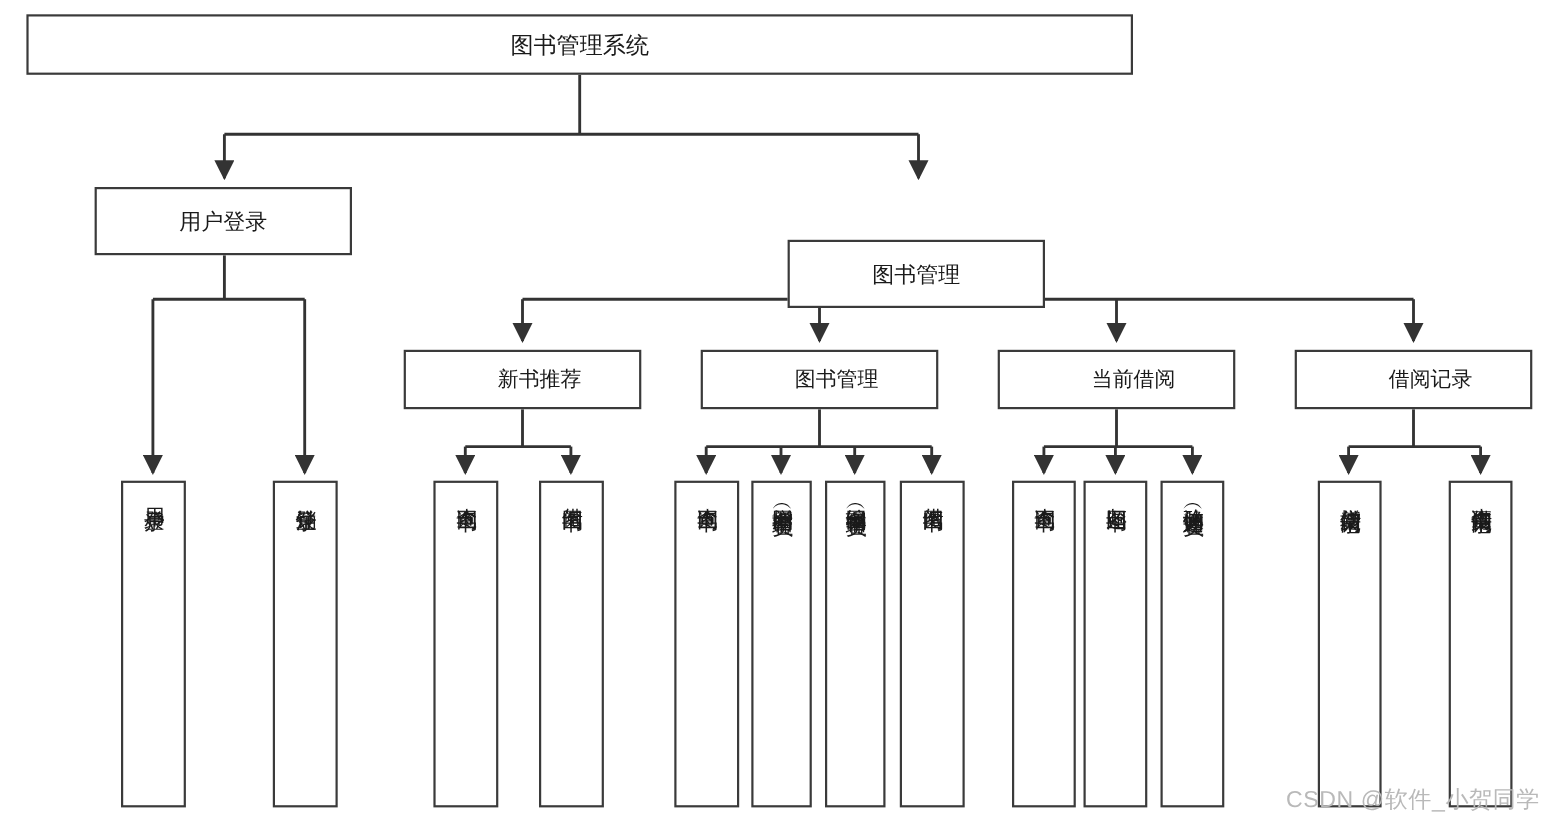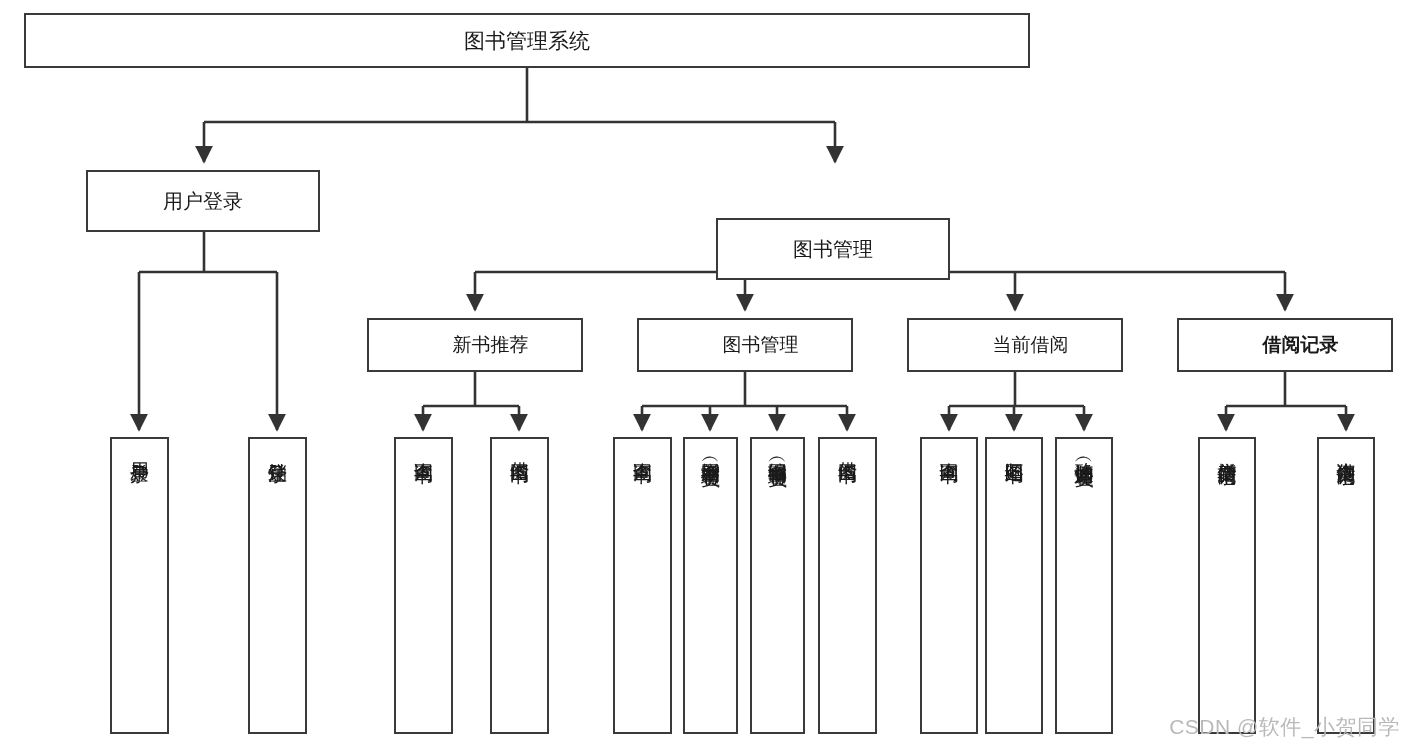--- a/index.html
+++ b/index.html
@@ -120,21 +120,21 @@
 
   <div class="node lvl2" style="left:362px;top:318px;width:216px;height:54px;">
     <span>新书推荐</span>
   </div>
   <div class="node lvl2" style="left:632px;top:318px;width:216px;height:54px;">
     <span>图书管理</span>
   </div>
   <div class="node lvl2" style="left:902px;top:318px;width:216px;height:54px;">
     <span>当前借阅</span>
   </div>
-  <div class="node lvl2" style="left:1172px;top:318px;width:216px;height:54px;font-weight:bold;">
+  <div class="node lvl2" style="left:1172px;top:318px;width:216px;height:54px;">
     <span>借阅记录</span>
   </div>
 
   <div class="node leaf" style="left:105px;top:437px;width:59px;height:297px;">
     <span class="vtext">用户登录</span>
   </div>
   <div class="node leaf" style="left:243px;top:437px;width:59px;height:297px;">
     <span class="vtext">注销登录</span>
   </div>
 

